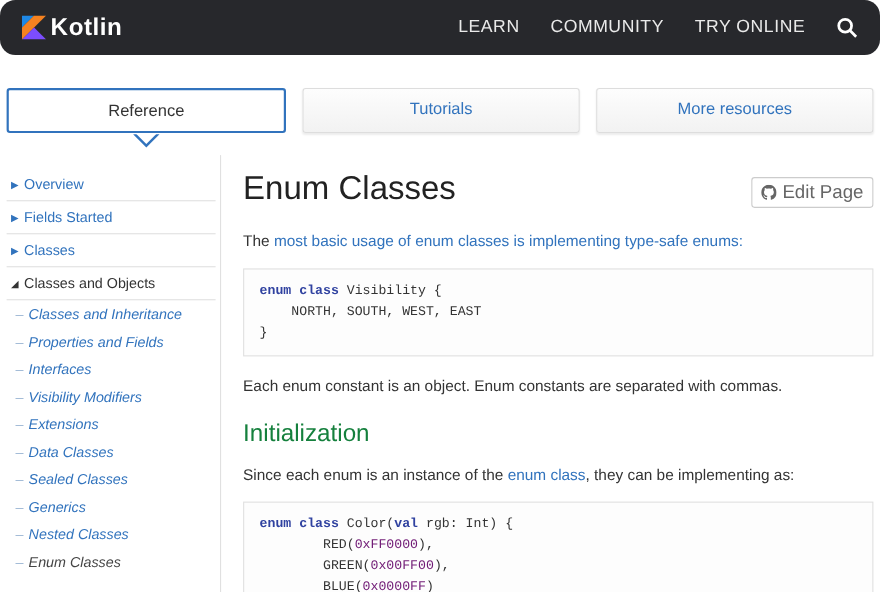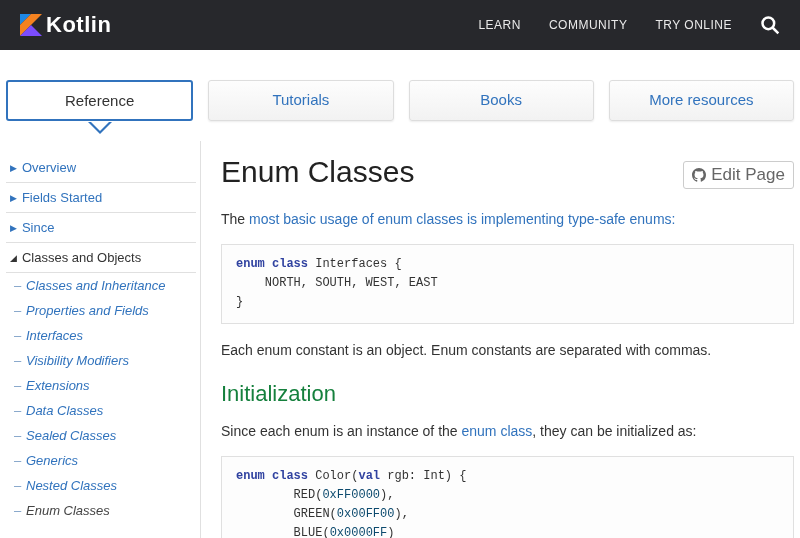--- a/index.html
+++ b/index.html
@@ -1,23 +1,23 @@
 <!DOCTYPE html>
 <html><head>
 <meta charset="utf-8">
 <style>
 * { margin: 0; padding: 0; box-sizing: border-box; }
 body { font-family: "Segoe UI", Arial, sans-serif; font-size: 14px; color: #333; background: #fff; width: 800px; }
 
 
-.header { background: #27282c; height: 50px; display: flex; align-items: center; padding: 0 20px; justify-content: space-between; }
+.header { background: #27282c; height: 50px; display: flex; align-items: center; padding: 0 20px; justify-content: space-between; border-radius: 14px; }
 .logo { display: flex; align-items: center; gap: 4px; }
 .logo-text { color: #fff; font-size: 22px; font-weight: 600; letter-spacing: 0.5px; }
 .header-nav { display: flex; align-items: center; gap: 28px; }
-.header-nav a { color: #eaeaea; text-decoration: none; font-size: 12px; letter-spacing: 0.5px; }
+.header-nav a { color: #eaeaea; text-decoration: none; font-size: 16px; letter-spacing: 0.5px; }
 .search-btn { color: #fff; display: flex; align-items: center; }
 
 
 .tabs { display: flex; gap: 15px; padding: 30px 6px 20px 6px; }
 .tab { flex: 1; text-align: center; padding: 10px 16px; background: linear-gradient(#fdfdfd,#f2f2f2); border: 1px solid #ddd; border-radius: 3px; box-shadow: 0 1px 2px rgba(0,0,0,0.08); color: #3173bd; font-size: 15px; cursor: pointer; position: relative; }
 .tab.active { background: #fff; border: 2px solid #3173bd; color: #333; box-shadow: none; }
 .tab.active::after { content: ""; position: absolute; bottom: -12px; left: 50%; margin-left: -10px; width: 0; height: 0; border-left: 10px solid transparent; border-right: 10px solid transparent; border-top: 10px solid #fff; }
 .tab.active::before { content: ""; position: absolute; bottom: -15px; left: 50%; margin-left: -12px; width: 0; height: 0; border-left: 12px solid transparent; border-right: 12px solid transparent; border-top: 12px solid #3173bd; }
 
 
@@ -35,21 +35,21 @@
 .main { flex: 1; padding: 14px 0 14px 20px; }
 .title-row { display: flex; justify-content: space-between; align-items: flex-start; }
 h1 { font-size: 30px; font-weight: 400; color: #222; margin-bottom: 20px; }
 h2 { font-size: 22px; font-weight: 400; color: #15803d; margin: 20px 0 14px 0; }
 .edit-btn { border: 1px solid #ccc; border-radius: 3px; padding: 3px 8px; font-size: 17px; color: #666; display: flex; align-items: center; gap: 5px; cursor: pointer; margin-top: 6px; }
 p { font-size: 14px; color: #333; margin-bottom: 14px; line-height: 1.5; }
 p a { color: #3173bd; text-decoration: none; }
 
 pre { border: 1px solid #e0e0e0; background: #fdfdfd; padding: 10px 14px; font-family: Consolas, "Courier New", monospace; font-size: 12px; line-height: 1.6; margin-bottom: 16px; overflow-x: auto; color: #333; }
 .kw { color: #3042a0; font-weight: bold; }
-.num { color: #0c4a6e; }
+.num { color: #701a75; }
 </style>
 </head>
 <body>
 
 <div class="header">
   <div class="logo">
     <svg width="22" height="22" viewBox="0 0 24 24">
       <polygon points="0,0 12,0 0,12" fill="#1e88e5"></polygon>
       <polygon points="12,0 24,0 0,24 0,12" fill="#f58220"></polygon>
       <polygon points="0,24 12,12 24,24" fill="#7c4dff"></polygon>
@@ -65,42 +65,41 @@
           <circle cx="10" cy="10" r="7"></circle>
           <line x1="15" y1="15" x2="22" y2="22"></line>
         </svg>
     </span>
   </div>
 </div>
 
 <div class="tabs">
   <div class="tab active">Reference</div>
   <div class="tab">Tutorials</div>
-  <div class="tab">Books</div>
   <div class="tab">More resources</div>
 </div>
 
 <div class="content">
   <div class="sidebar">
     <div class="side-section">
         <span class="side-link">
           <span class="tri">▶</span>
           <span>Overview</span>
         </span>
       </div>
     <div class="side-section">
         <span class="side-link">
           <span class="tri">▶</span>
           <span>Fields Started</span>
         </span>
       </div>
     <div class="side-section">
         <span class="side-link">
           <span class="tri">▶</span>
-          <span>Since</span>
+          <span>Classes</span>
         </span>
       </div>
     <div class="side-section side-expanded">
         <span class="side-link side-expanded">
           <span class="tri">◢</span>
           <span>Classes and Objects</span>
         </span>
       </div>
     <div class="sub-item">Classes and Inheritance</div>
     <div class="sub-item">Properties and Fields</div>
@@ -118,25 +117,25 @@
     <div class="title-row">
       <h1>Enum Classes</h1>
       <div class="edit-btn">
         <svg width="14" height="14" viewBox="0 0 16 16">
             <path fill="#666" d="M8 0C3.58 0 0 3.58 0 8c0 3.54 2.29 6.53 5.47 7.59.4.07.55-.17.55-.38 0-.19-.01-.82-.01-1.49-2.01.37-2.53-.49-2.69-.94-.09-.23-.48-.94-.82-1.13-.28-.15-.68-.52-.01-.53.63-.01 1.08.58 1.23.82.72 1.21 1.87.87 2.33.66.07-.52.28-.87.51-1.07-1.78-.2-3.64-.89-3.64-3.95 0-.87.31-1.59.82-2.15-.08-.2-.36-1.02.08-2.12 0 0 .67-.21 2.2.82.64-.18 1.32-.27 2-.27.68 0 1.36.09 2 .27 1.53-1.04 2.2-.82 2.2-.82.44 1.1.16 1.92.08 2.12.51.56.82 1.27.82 2.15 0 3.07-1.87 3.75-3.65 3.95.29.25.54.73.54 1.48 0 1.07-.01 1.93-.01 2.2 0 .21.15.46.55.38A8.013 8.013 0 0016 8c0-4.42-3.58-8-8-8z"></path>
           </svg>
         <span>Edit Page</span>
       </div>
     </div>
     <p><span>The </span><a>most basic usage of enum classes is implementing type-safe enums:</a></p>
-    <pre><span class="kw">enum class</span><span> Interfaces {</span>
+    <pre><span class="kw">enum class</span><span> Visibility {</span>
 <span>    NORTH, SOUTH, WEST, EAST</span>
 <span>}</span></pre>
     <p>Each enum constant is an object. Enum constants are separated with commas.</p>
     <h2>Initialization</h2>
-    <p><span>Since each enum is an instance of the </span><a>enum class</a><span>, they can be initialized as:</span></p>
+    <p><span>Since each enum is an instance of the </span><a>enum class</a><span>, they can be implementing as:</span></p>
     <pre><span class="kw">enum class</span><span> Color(</span><span class="kw">val</span><span> rgb: Int) {</span>
 <span>        RED(</span><span class="num">0xFF0000</span><span>),</span>
 <span>        GREEN(</span><span class="num">0x00FF00</span><span>),</span>
 <span>        BLUE(</span><span class="num">0x0000FF</span><span>)</span>
 </pre>
   </div>
 </div>
 
 </body></html>

